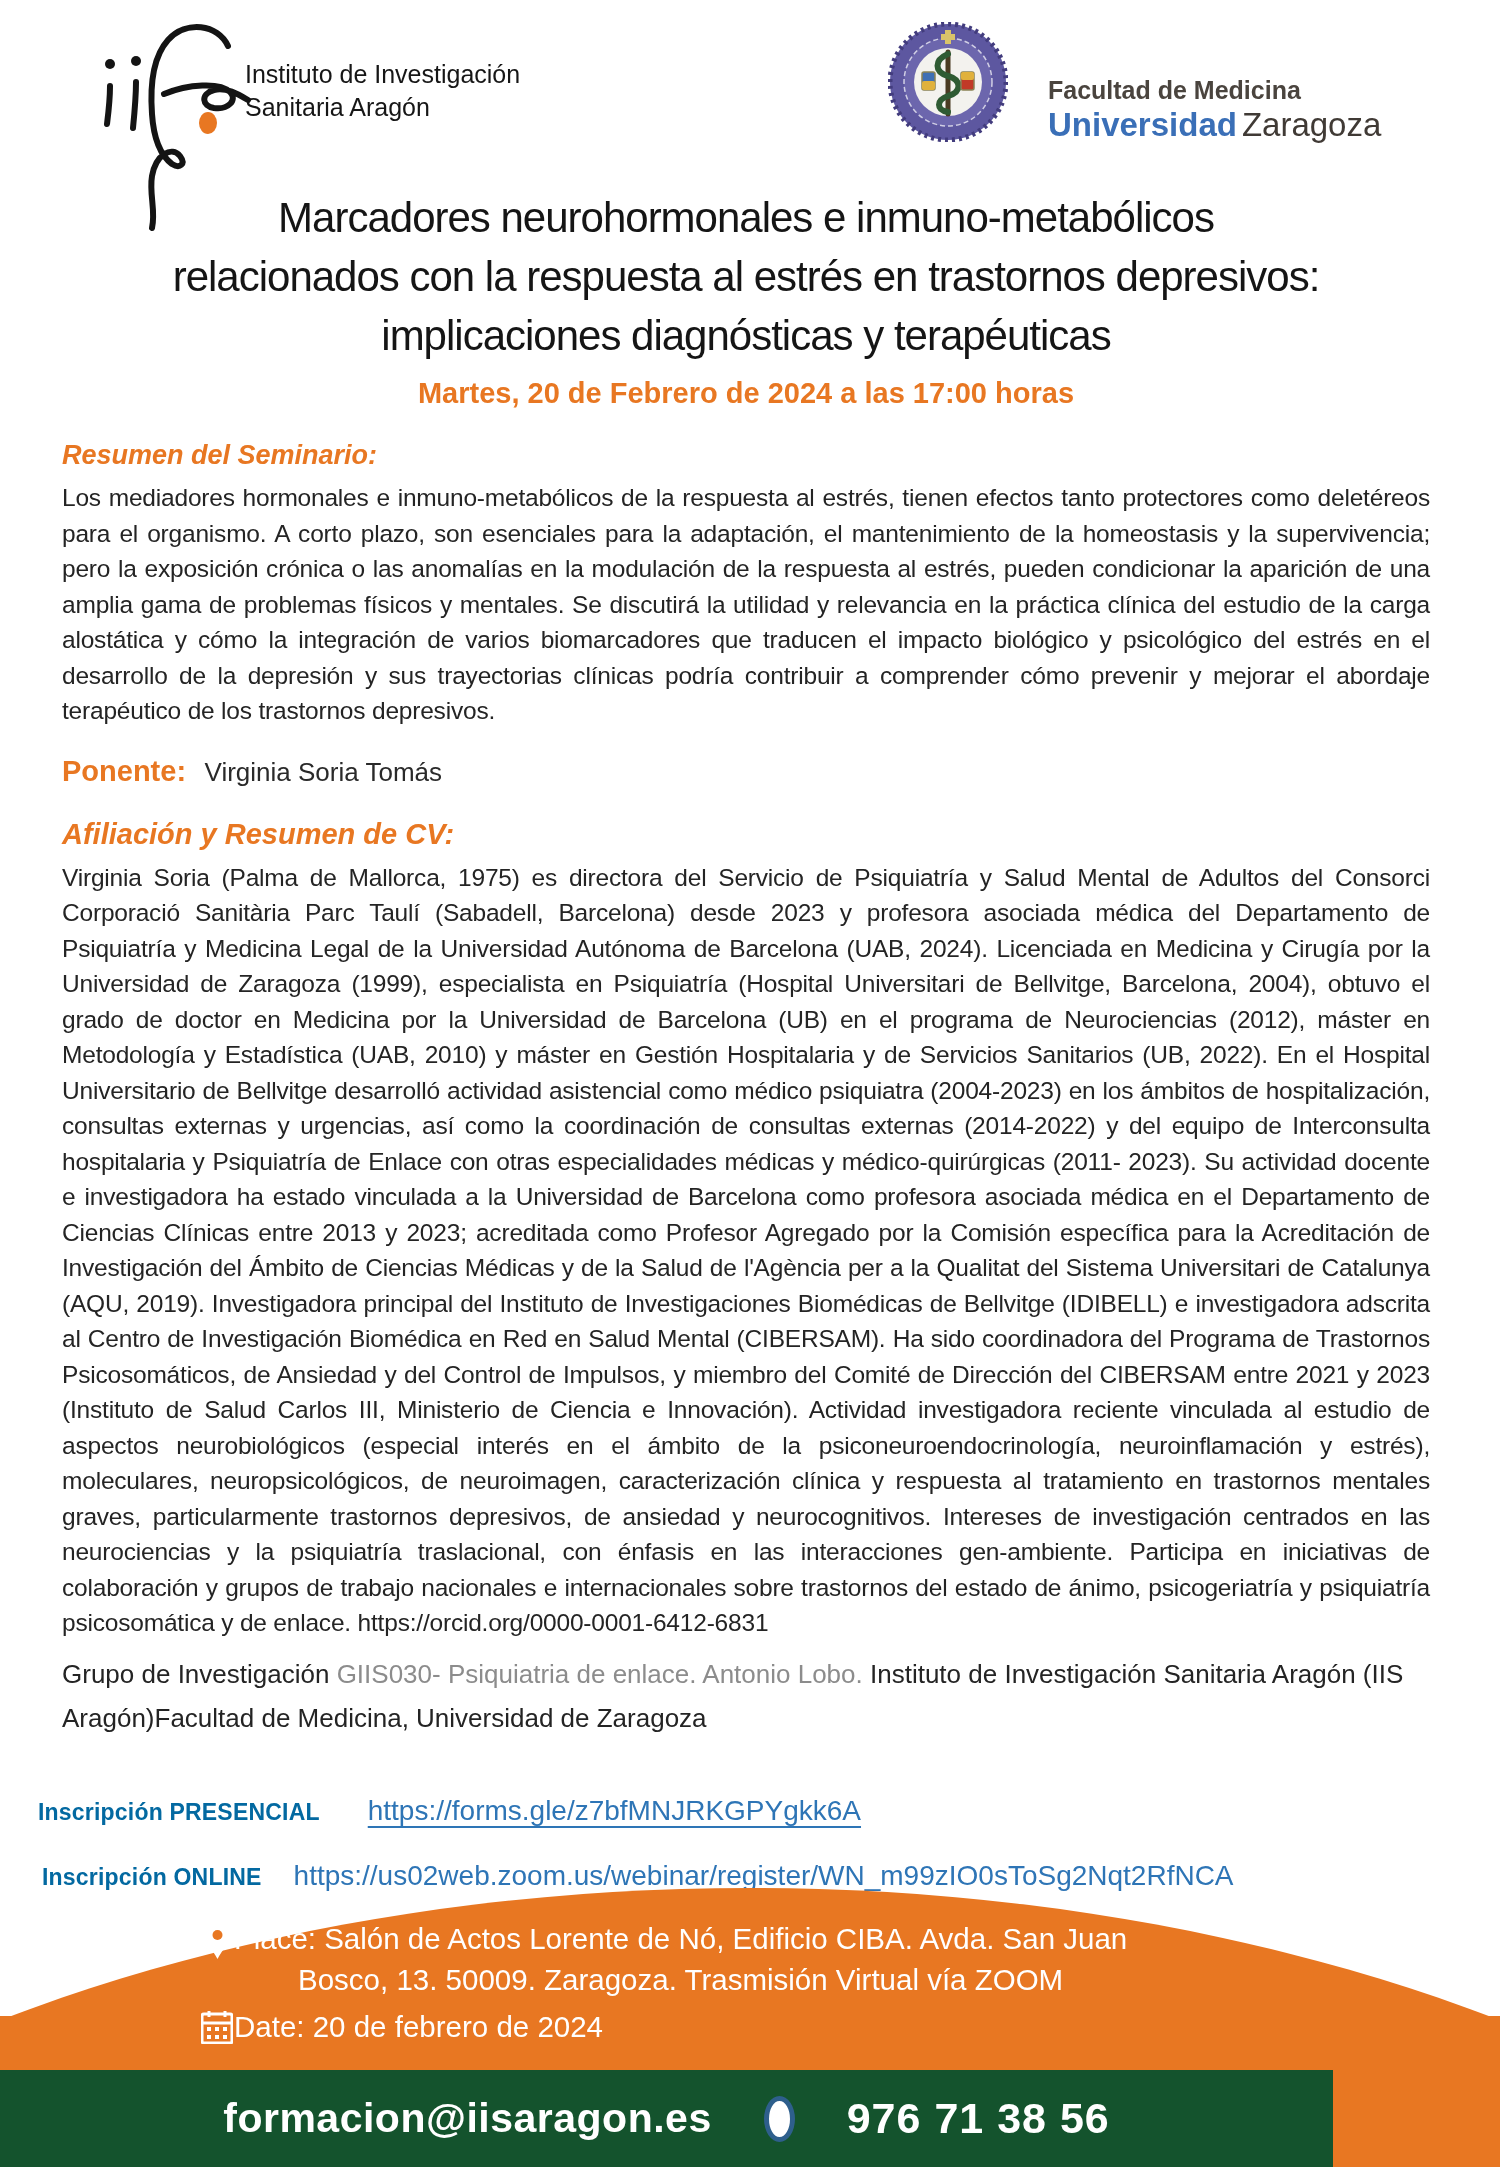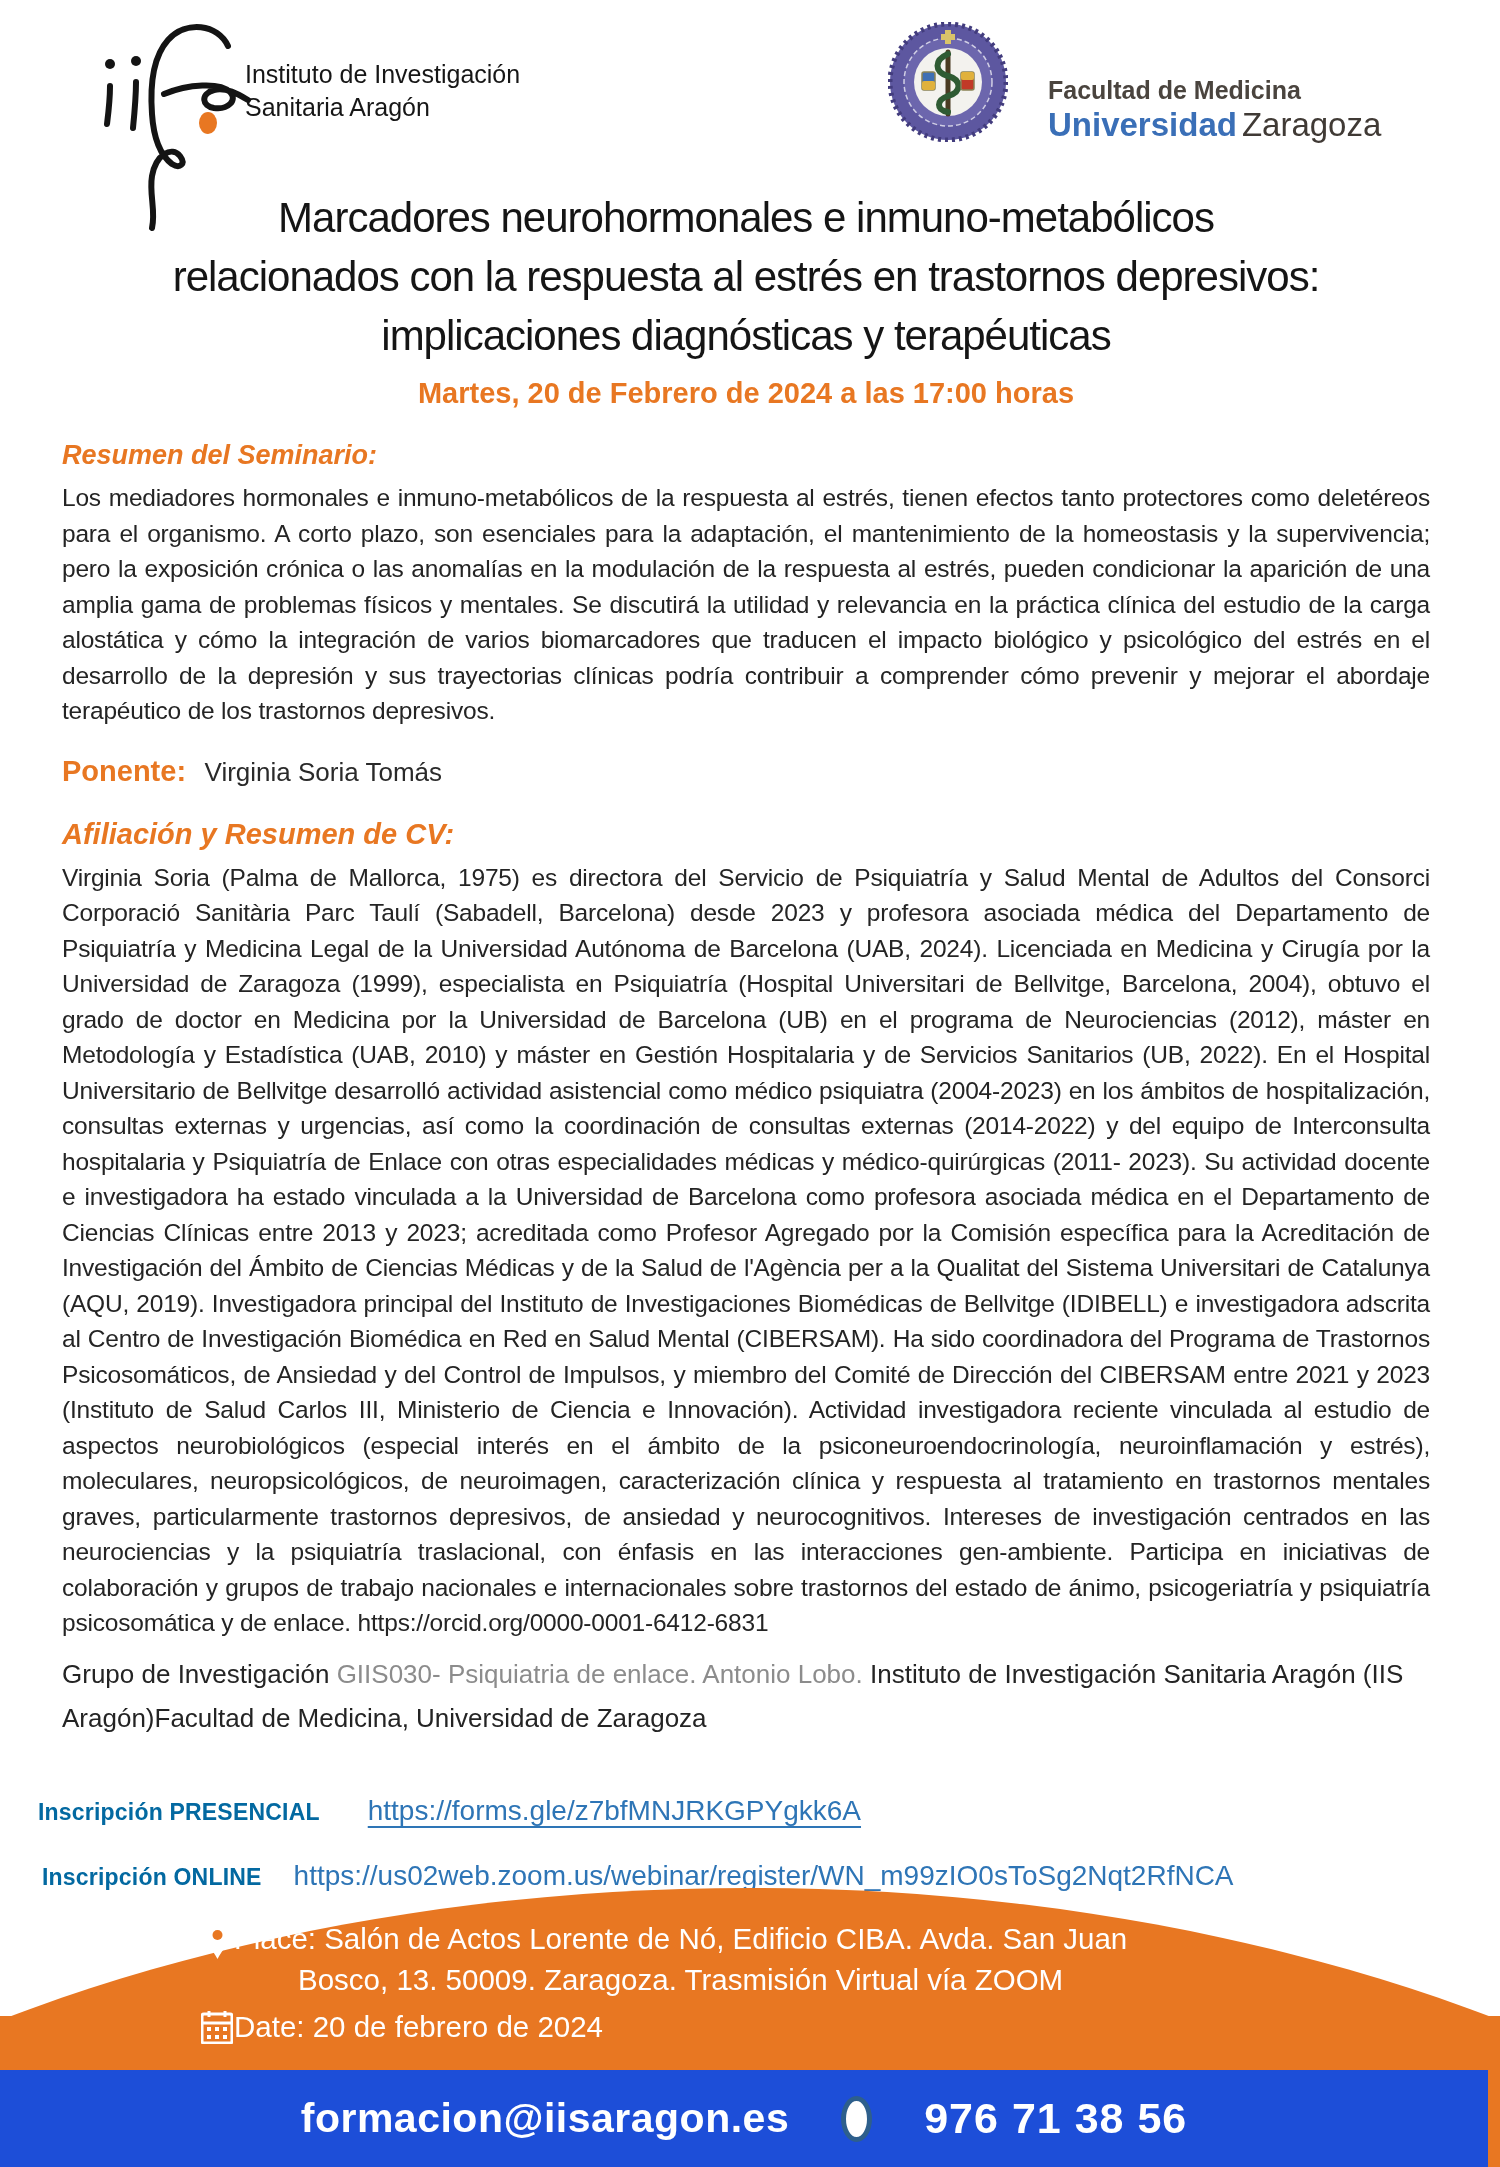--- a/index.html
+++ b/index.html
@@ -48,21 +48,21 @@
   .orange-ellipse {
     position:absolute; left:-650px; top:1888px; width:2800px; height:1700px;
     border-radius:50%; background:#E87722;
   }
   .orange-base { position:absolute; left:0; top:2016px; width:1500px; height:56px; background:#E87722; }
   .footer-info { position:absolute; left:200px; top:1918px; width:930px; color:#ffffff; z-index:2; }
   .f-row { display:flex; align-items:flex-start;text-align:center; }
   .f-icon { flex:0 0 34px; padding-top:4px; }
   .f-text { font-size:29.5px; line-height:41px; white-space:pre-line; }
   .bottom-bar {
-    position:absolute; left:0; top:2070px; width:1488px; height:97px; background:#1d4ed8;
+    position:absolute; left:0; top:2070px; width:1333px; height:97px; background:#14532d;
     display:flex; align-items:center; justify-content:center; gap:52px; z-index:2;
   }
   .bar-email { font-size:41px; font-weight:700; color:#ffffff; letter-spacing:0.5px; }
   .bar-dot { width:31px; height:46px; border-radius:50%; background:#ffffff; border:5px solid #2E5F8C; box-sizing:border-box; }
   .bar-phone { font-size:43px; font-weight:700; color:#ffffff; letter-spacing:1px; }
 </style>
 </head>
 <body>
 
 <div class="page">

